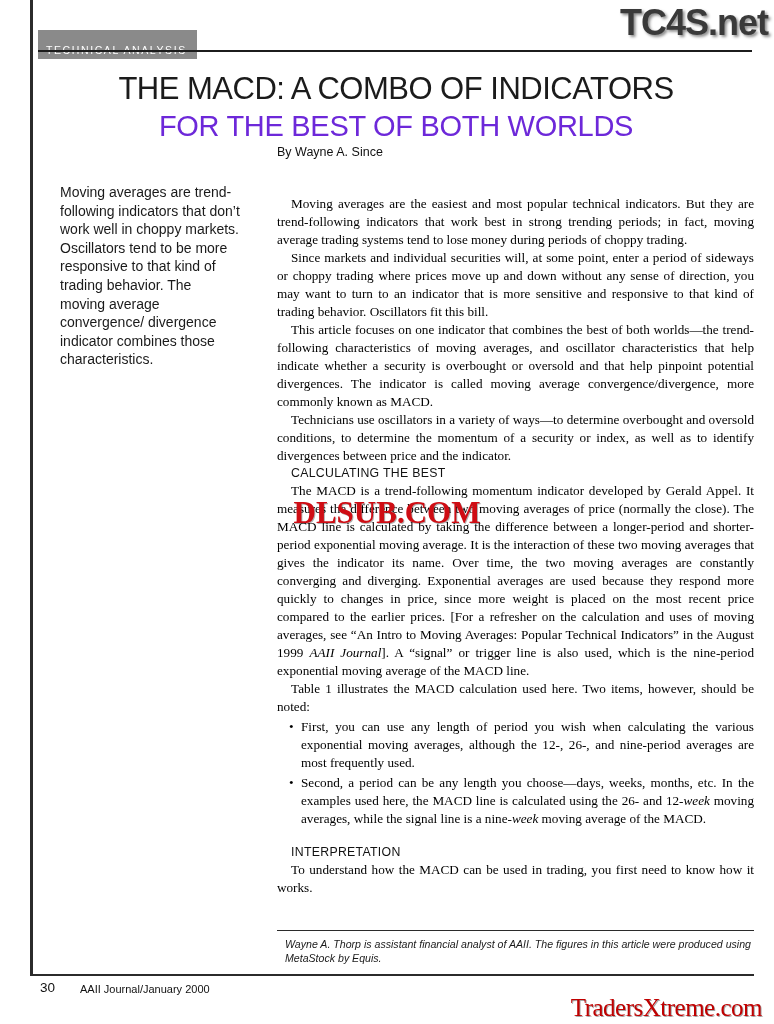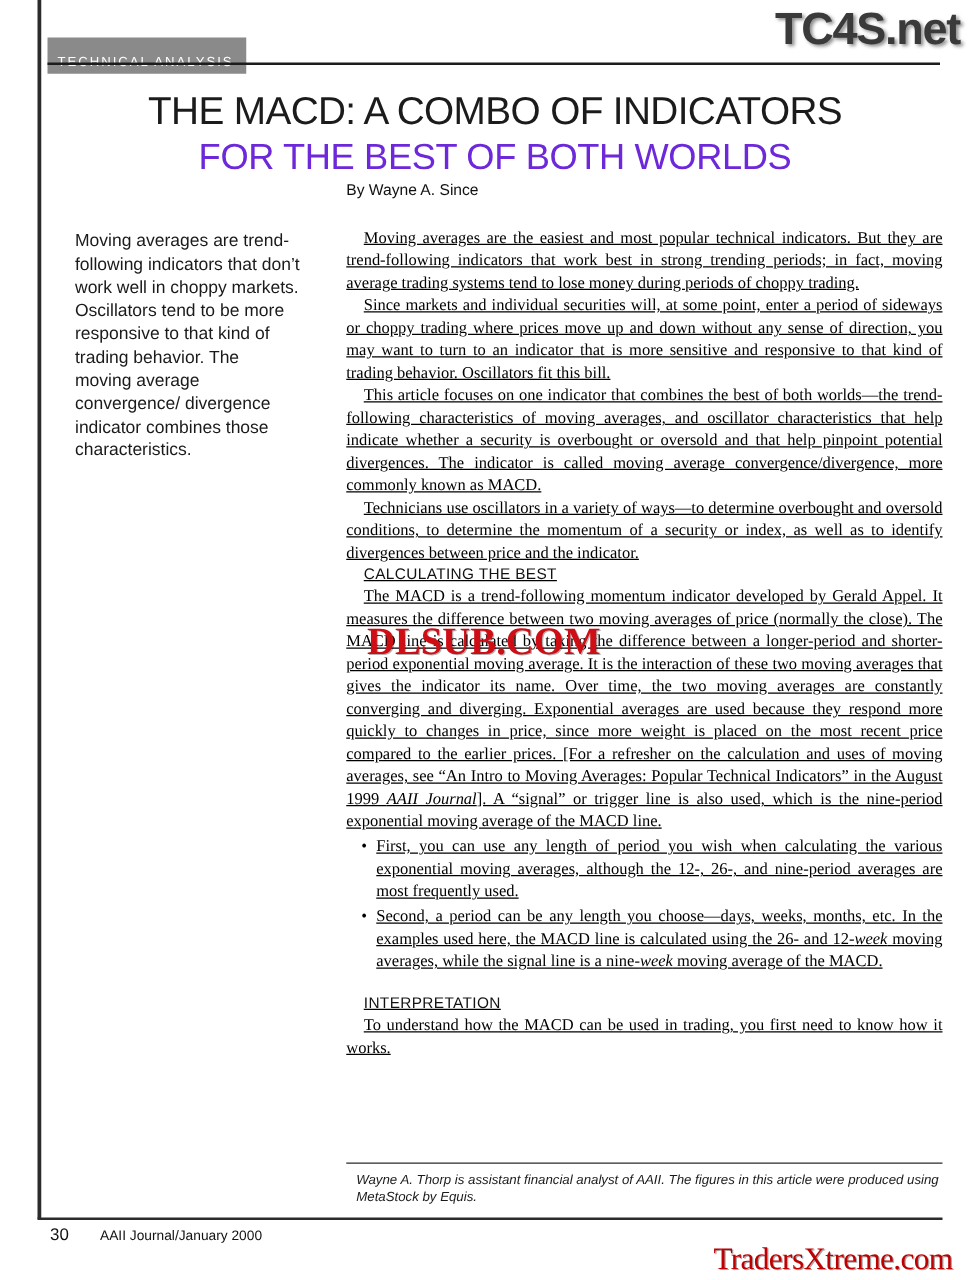--- a/index.html
+++ b/index.html
@@ -114,28 +114,27 @@
     top: 183px;
     width: 180px;
     font-family: "Liberation Sans", sans-serif;
     font-size: 14px;
     line-height: 1.33;
     color: #1a1a1a;
   }
   .body-col {
     position: absolute;
     left: 277px;
-    top: 181px;
+    top: 195px;
     width: 477px;
     font-family: "Liberation Serif", serif;
     font-size: 13.2px;
     line-height: 1.365;
     color: #000;
     text-align: justify;
-    text-decoration: underline;
   }
   .body-col p {
     margin: 0;
     text-indent: 14px;
   }
 
   .section-head {
     font-family: "Liberation Sans", sans-serif;
     font-size: 12.3px;
     letter-spacing: 0.3px;
@@ -262,20 +261,21 @@
   <div class="body-col">
     <p>Moving averages are the easiest and most popular technical indicators. But they are trend-following indicators that work best in strong trending periods; in fact, moving average trading systems tend to lose money during periods of choppy trading.</p>
     <p>Since markets and individual securities will, at some point, enter a period of sideways or choppy trading where prices move up and down without any sense of direction, you may want to turn to an indicator that is more sensitive and responsive to that kind of trading behavior. Oscillators fit this bill.</p>
     <p>This article focuses on one indicator that combines the best of both worlds—the trend-following characteristics of moving averages, and oscillator characteristics that help indicate whether a security is overbought or oversold and that help pinpoint potential divergences. The indicator is called moving average convergence/divergence, more commonly known as MACD.</p>
     <p>Technicians use oscillators in a variety of ways—to determine overbought and oversold conditions, to determine the momentum of a security or index, as well as to identify divergences between price and the indicator.</p>
 
     <p class="section-head">CALCULATING THE BEST</p>
 
     <p><span>The MACD is a trend-following momentum indicator developed by Gerald Appel. It measures the difference between two moving averages of price (normally the close). The MACD line is calculated by taking the difference between a longer-period and shorter-period exponential moving average. It is the interaction of these two moving averages that gives the indicator its name. Over time, the two moving averages are constantly converging and diverging. Exponential averages are used because they respond more quickly to changes in price, since more weight is placed on the most recent price compared to the earlier prices. [For a refresher on the calculation and uses of moving averages, see “An Intro to Moving Averages: Popular Technical Indicators” in the August 1999 </span><span class="it">AAII Journal</span><span>]. A “signal” or trigger line is also used, which is the nine-period exponential moving average of the MACD line.</span></p>
 
+    <p>Table 1 illustrates the MACD calculation used here. Two items, however, should be noted:</p>
 
     <ul class="bullets">
       <li>First, you can use any length of period you wish when calculating the various exponential moving averages, although the 12-, 26-, and nine-period averages are most frequently used.</li>
       <li><span>Second, a period can be any length you choose—days, weeks, months, etc. In the examples used here, the MACD line is calculated using the 26- and 12-</span><span class="it">week</span><span> moving averages, while the signal line is a nine-</span><span class="it">week</span><span> moving average of the MACD.</span></li>
     </ul>
 
     <p class="section-head" style="margin-top:16px;">INTERPRETATION</p>
 
     <p>To understand how the MACD can be used in trading, you first need to know how it works.</p>
   </div>

